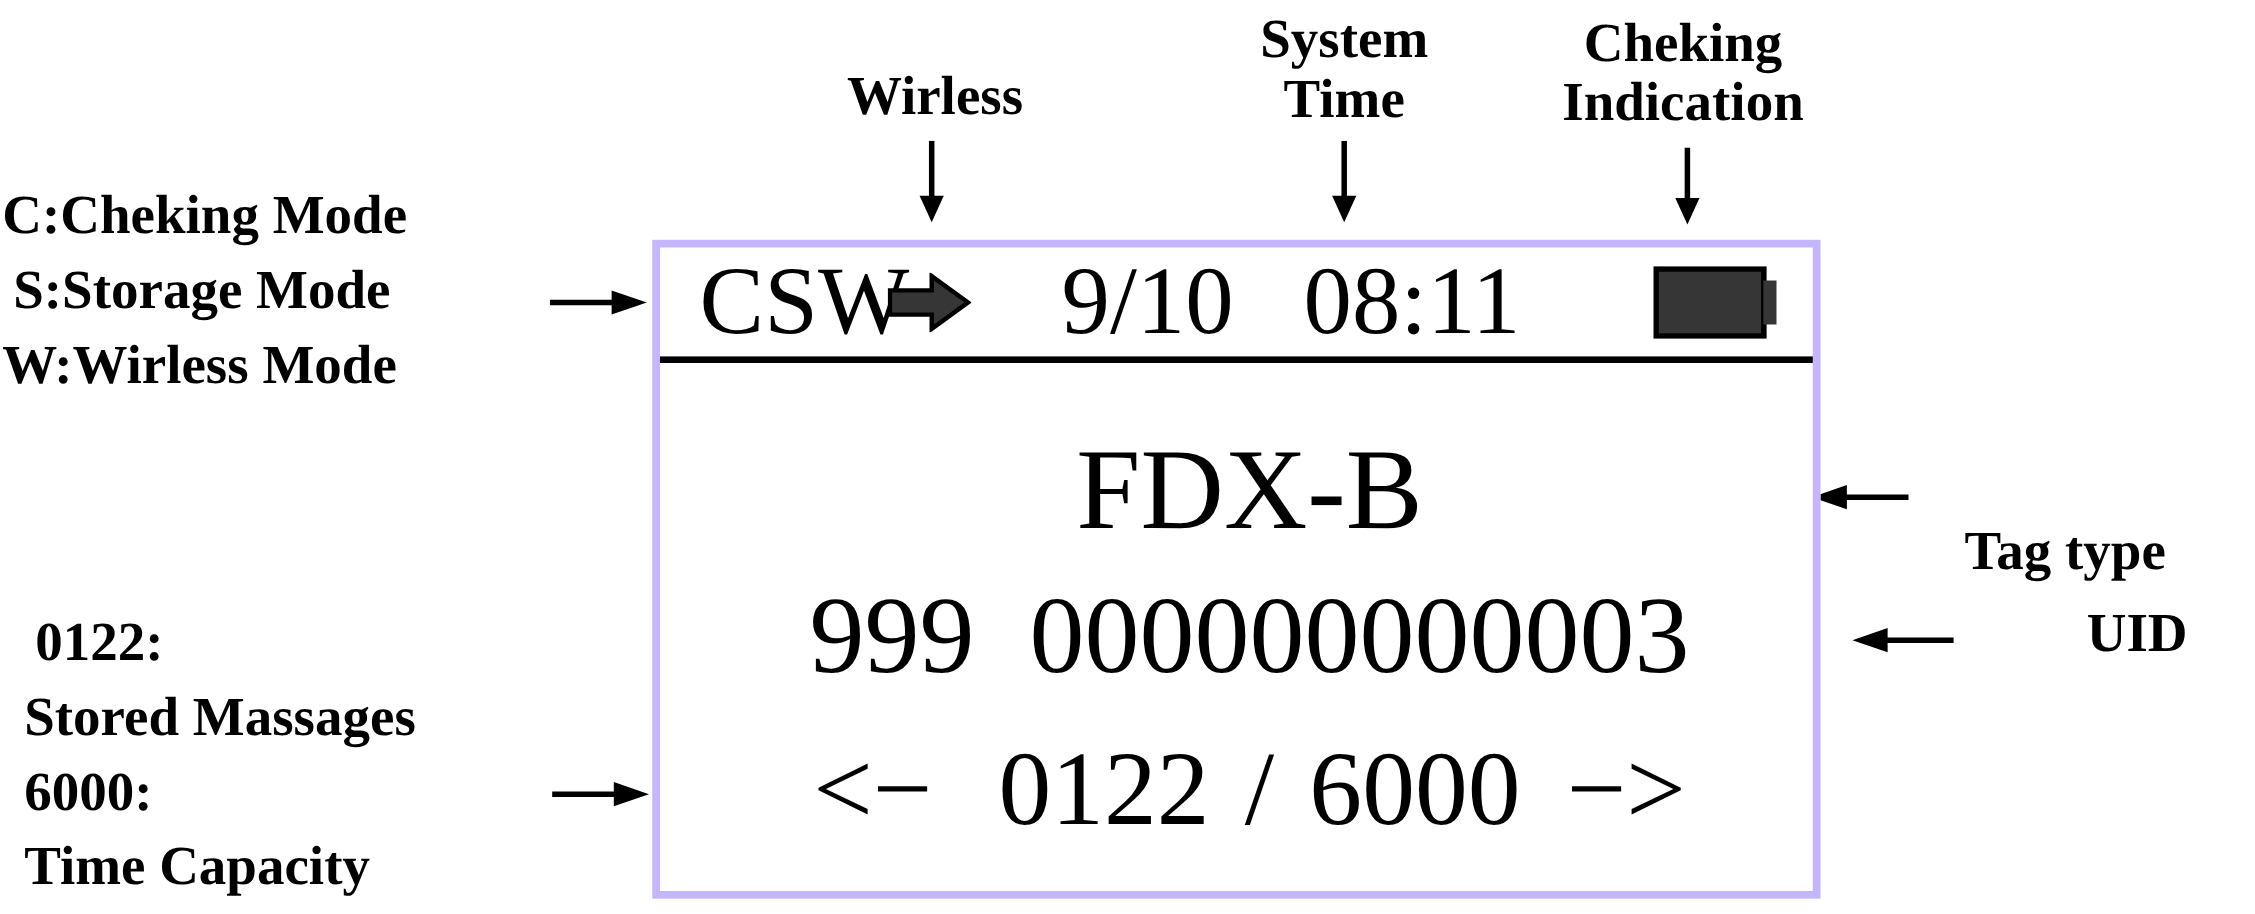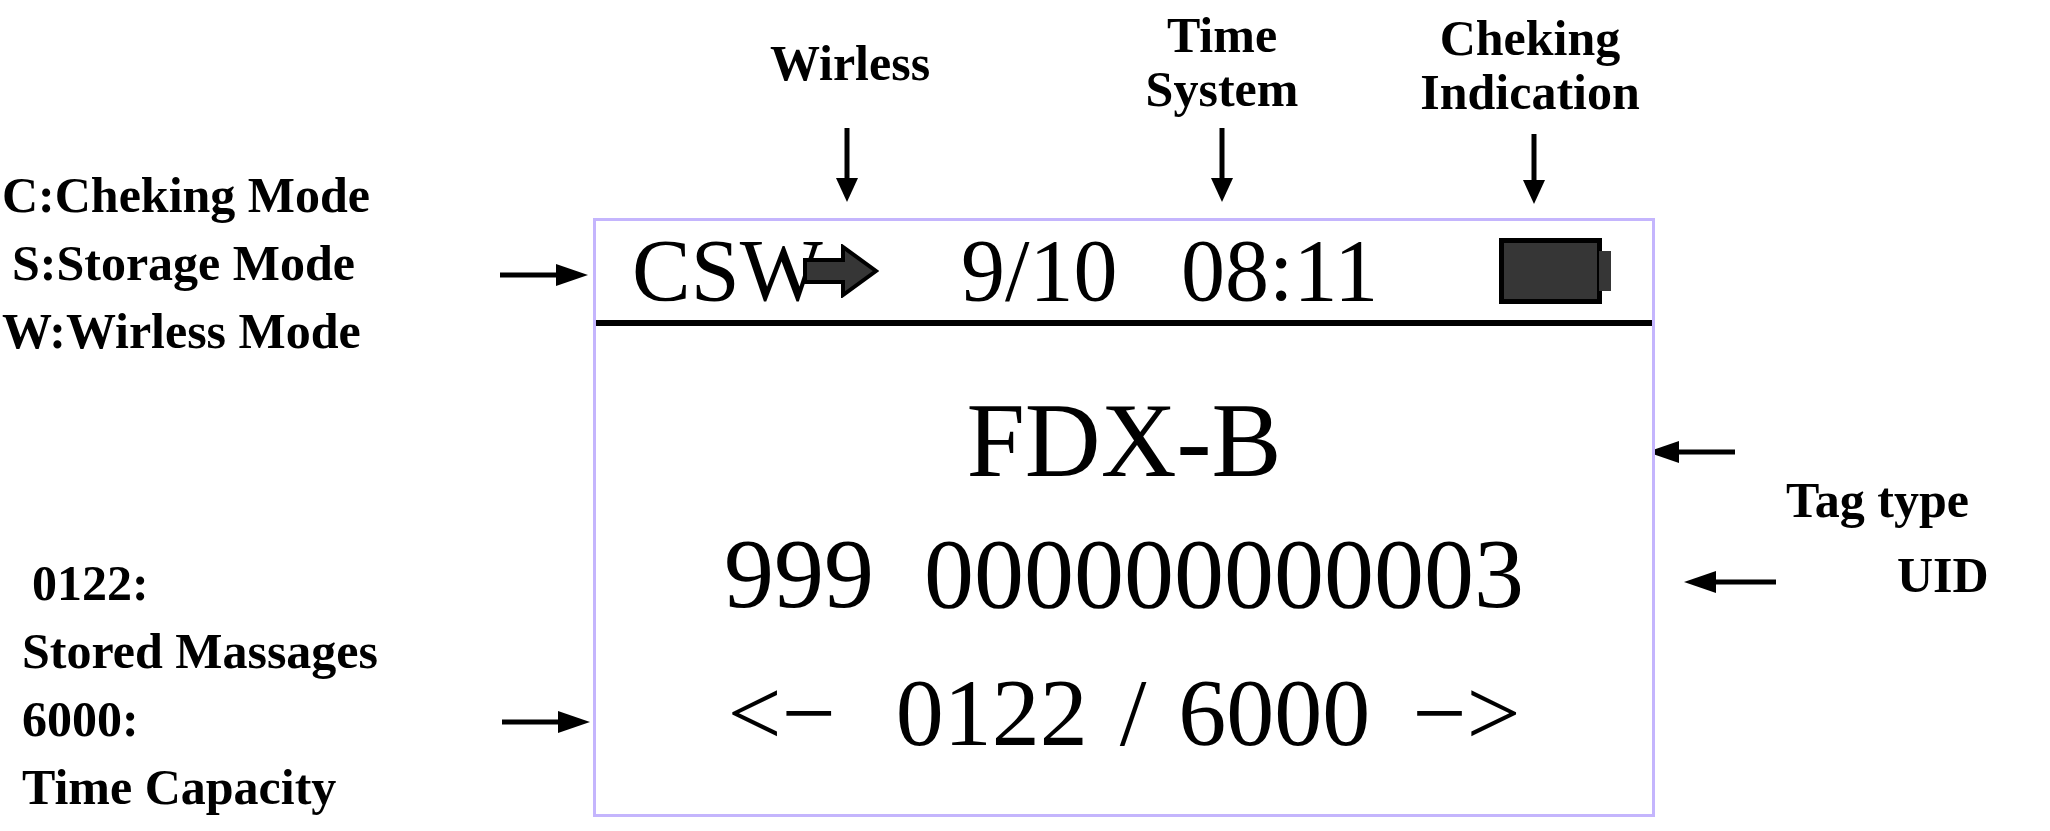--- a/index.html
+++ b/index.html
@@ -10,49 +10,49 @@
   
   .lbl{position:absolute;font-weight:bold;font-size:50px;line-height:54px;white-space:nowrap;}
   .lbl.center{text-align:center;}
   .legend{position:absolute;font-weight:bold;font-size:50px;line-height:68px;white-space:nowrap;}
   .legend .indent{padding-left:10px;}
   
   .arr{position:absolute;display:block;}
   
   #screen{
     position:absolute;left:593px;top:218px;width:1062px;height:599px;
-    border:3px solid #c4b5fd;box-sizing:border-box;background:#fff;
+    border:7px solid #c4b5fd;box-sizing:border-box;background:#fff;
   }
   #statusbar{
     position:relative;width:100%;height:99px;border-bottom:6px solid #000;box-sizing:content-box;
   }
   .sb-item{position:absolute;top:50%;transform:translateY(-50%);font-size:88px;line-height:1;white-space:nowrap;}
   #main{position:relative;width:100%;height:484px;}
-  .scr-line{position:absolute;left:0;width:100%;text-align:center;line-height:1;white-space:pre;}
+  .scr-line{position:absolute;left:0;width:100%;text-align:center;line-height:1;white-space:pre;padding-left:12px;}
   #tagtype{top:62px;font-size:105px;}
   #uidline{top:198px;font-size:100px;}
   #pager{top:339px;font-size:96px;display:flex;justify-content:center;align-items:flex-start;gap:32px;}
   #pager .tok{line-height:1;white-space:pre;}
   #pager .prev{margin-right:28px;}
   #pager .next{margin-left:10px;}
 </style>
 </head>
 <body>
 
 <div id="stage">
 
-  <div class="lbl center" style="left:740px;top:36px;width:220px;">Wirless</div>
+  <div class="lbl center" style="left:740px;top:60px;width:220px;">Wirless</div>
   <svg class="arr" style="left:834px;top:128px;" width="26" height="76" viewBox="0 0 26 76">
     <line x1="13" y1="0" x2="13" y2="52" stroke="#000" stroke-width="5"></line>
     <polygon points="2,50 24,50 13,74" fill="#000"></polygon>
   </svg>
 
   <div class="lbl center" style="left:1122px;top:8px;width:200px;">
+    <div>System</div>
     <div>Time</div>
-    <div>System</div>
   </div>
   <svg class="arr" style="left:1209px;top:128px;" width="26" height="76" viewBox="0 0 26 76">
     <line x1="13" y1="0" x2="13" y2="52" stroke="#000" stroke-width="5"></line>
     <polygon points="2,50 24,50 13,74" fill="#000"></polygon>
   </svg>
 
   <div class="lbl center" style="left:1405px;top:11px;width:250px;">
     <div>Cheking</div>
     <div>Indication</div>
   </div>

